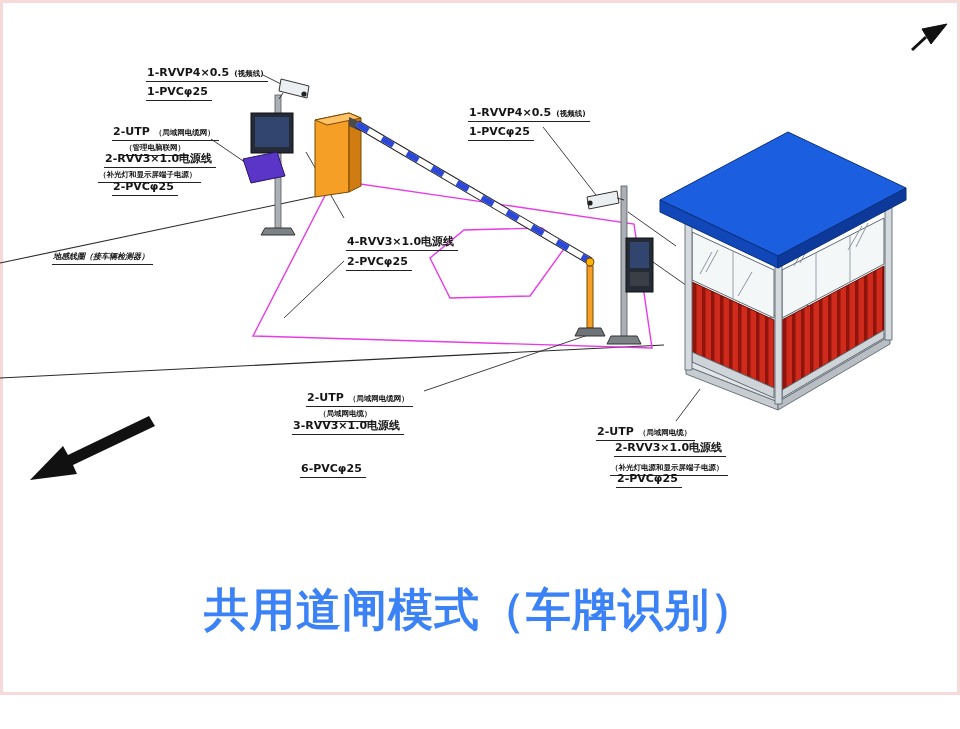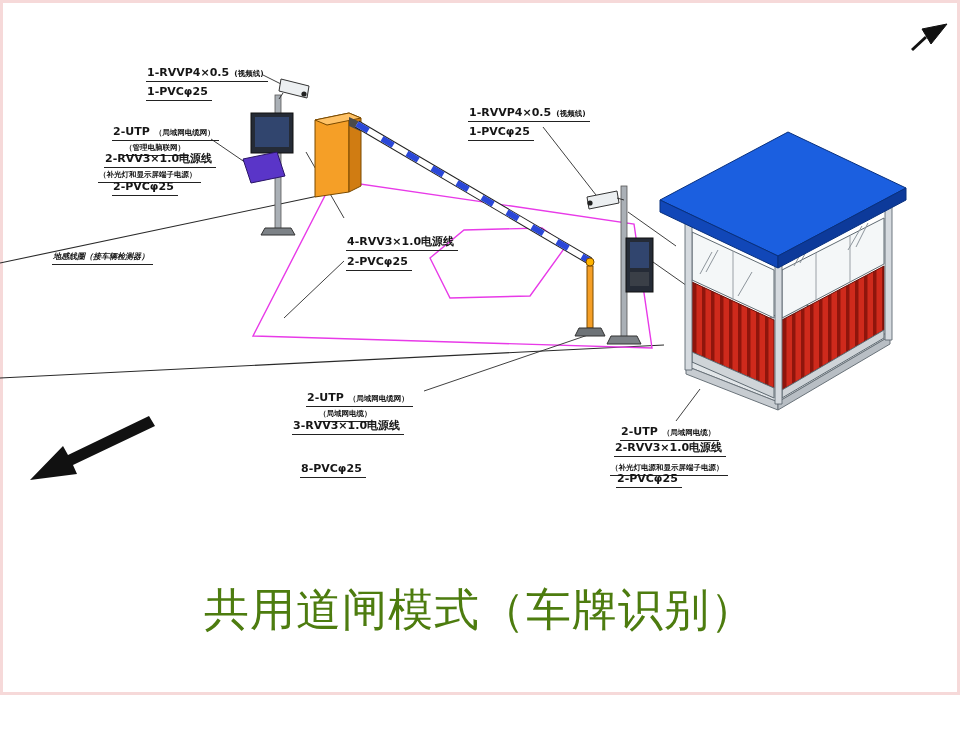--- a/index.html
+++ b/index.html
@@ -11,21 +11,21 @@
   .gfx{position:absolute;left:0;top:0;}
   .row{
     position:absolute;white-space:nowrap;border-bottom:1px solid #222;
     color:#161616;padding:0 4px 1px 1px;line-height:1.05;z-index:5;
   }
   .m{font-size:11px;font-weight:700;}
   .s{font-size:7.5px;font-weight:700;}
   .tiny{font-size:8px;font-weight:700;font-style:italic;}
   .title{
     position:absolute;left:50%;top:580px;transform:translateX(-50%);
-    font-size:45px;font-weight:400;color:#4d7c0f;letter-spacing:1px;
+    font-size:45px;font-weight:700;color:#3b82f6;letter-spacing:1px;
     white-space:nowrap;z-index:6;
   }
 </style>
 </head>
 <body>
 
 <div class="canvas">
 
   <svg class="gfx" width="960" height="729" viewBox="0 0 960 729">
     <defs>
@@ -211,24 +211,24 @@
     <span class="m">2-UTP</span>
     <span class="s">（局域网电缆网）</span>
   </div>
   <div class="row" style="left:318px;top:403px">
     <span class="s">（局域网电缆）</span>
   </div>
   <div class="row" style="left:292px;top:416px">
     <span class="m">3-RVV3×1.0电源线</span>
   </div>
   <div class="row" style="left:300px;top:459px">
-    <span class="m">8-PVCφ25</span>
-  </div>
-
-  <div class="row" style="left:620px;top:422px">
+    <span class="m">6-PVCφ25</span>
+  </div>
+
+  <div class="row" style="left:596px;top:422px">
     <span class="m">2-UTP</span>
     <span class="s">（局域网电缆）</span>
   </div>
   <div class="row" style="left:614px;top:438px">
     <span class="m">2-RVV3×1.0电源线</span>
   </div>
   <div class="row" style="left:610px;top:457px">
     <span class="s">（补光灯电源和显示屏端子电源）</span>
   </div>
   <div class="row" style="left:616px;top:469px">

